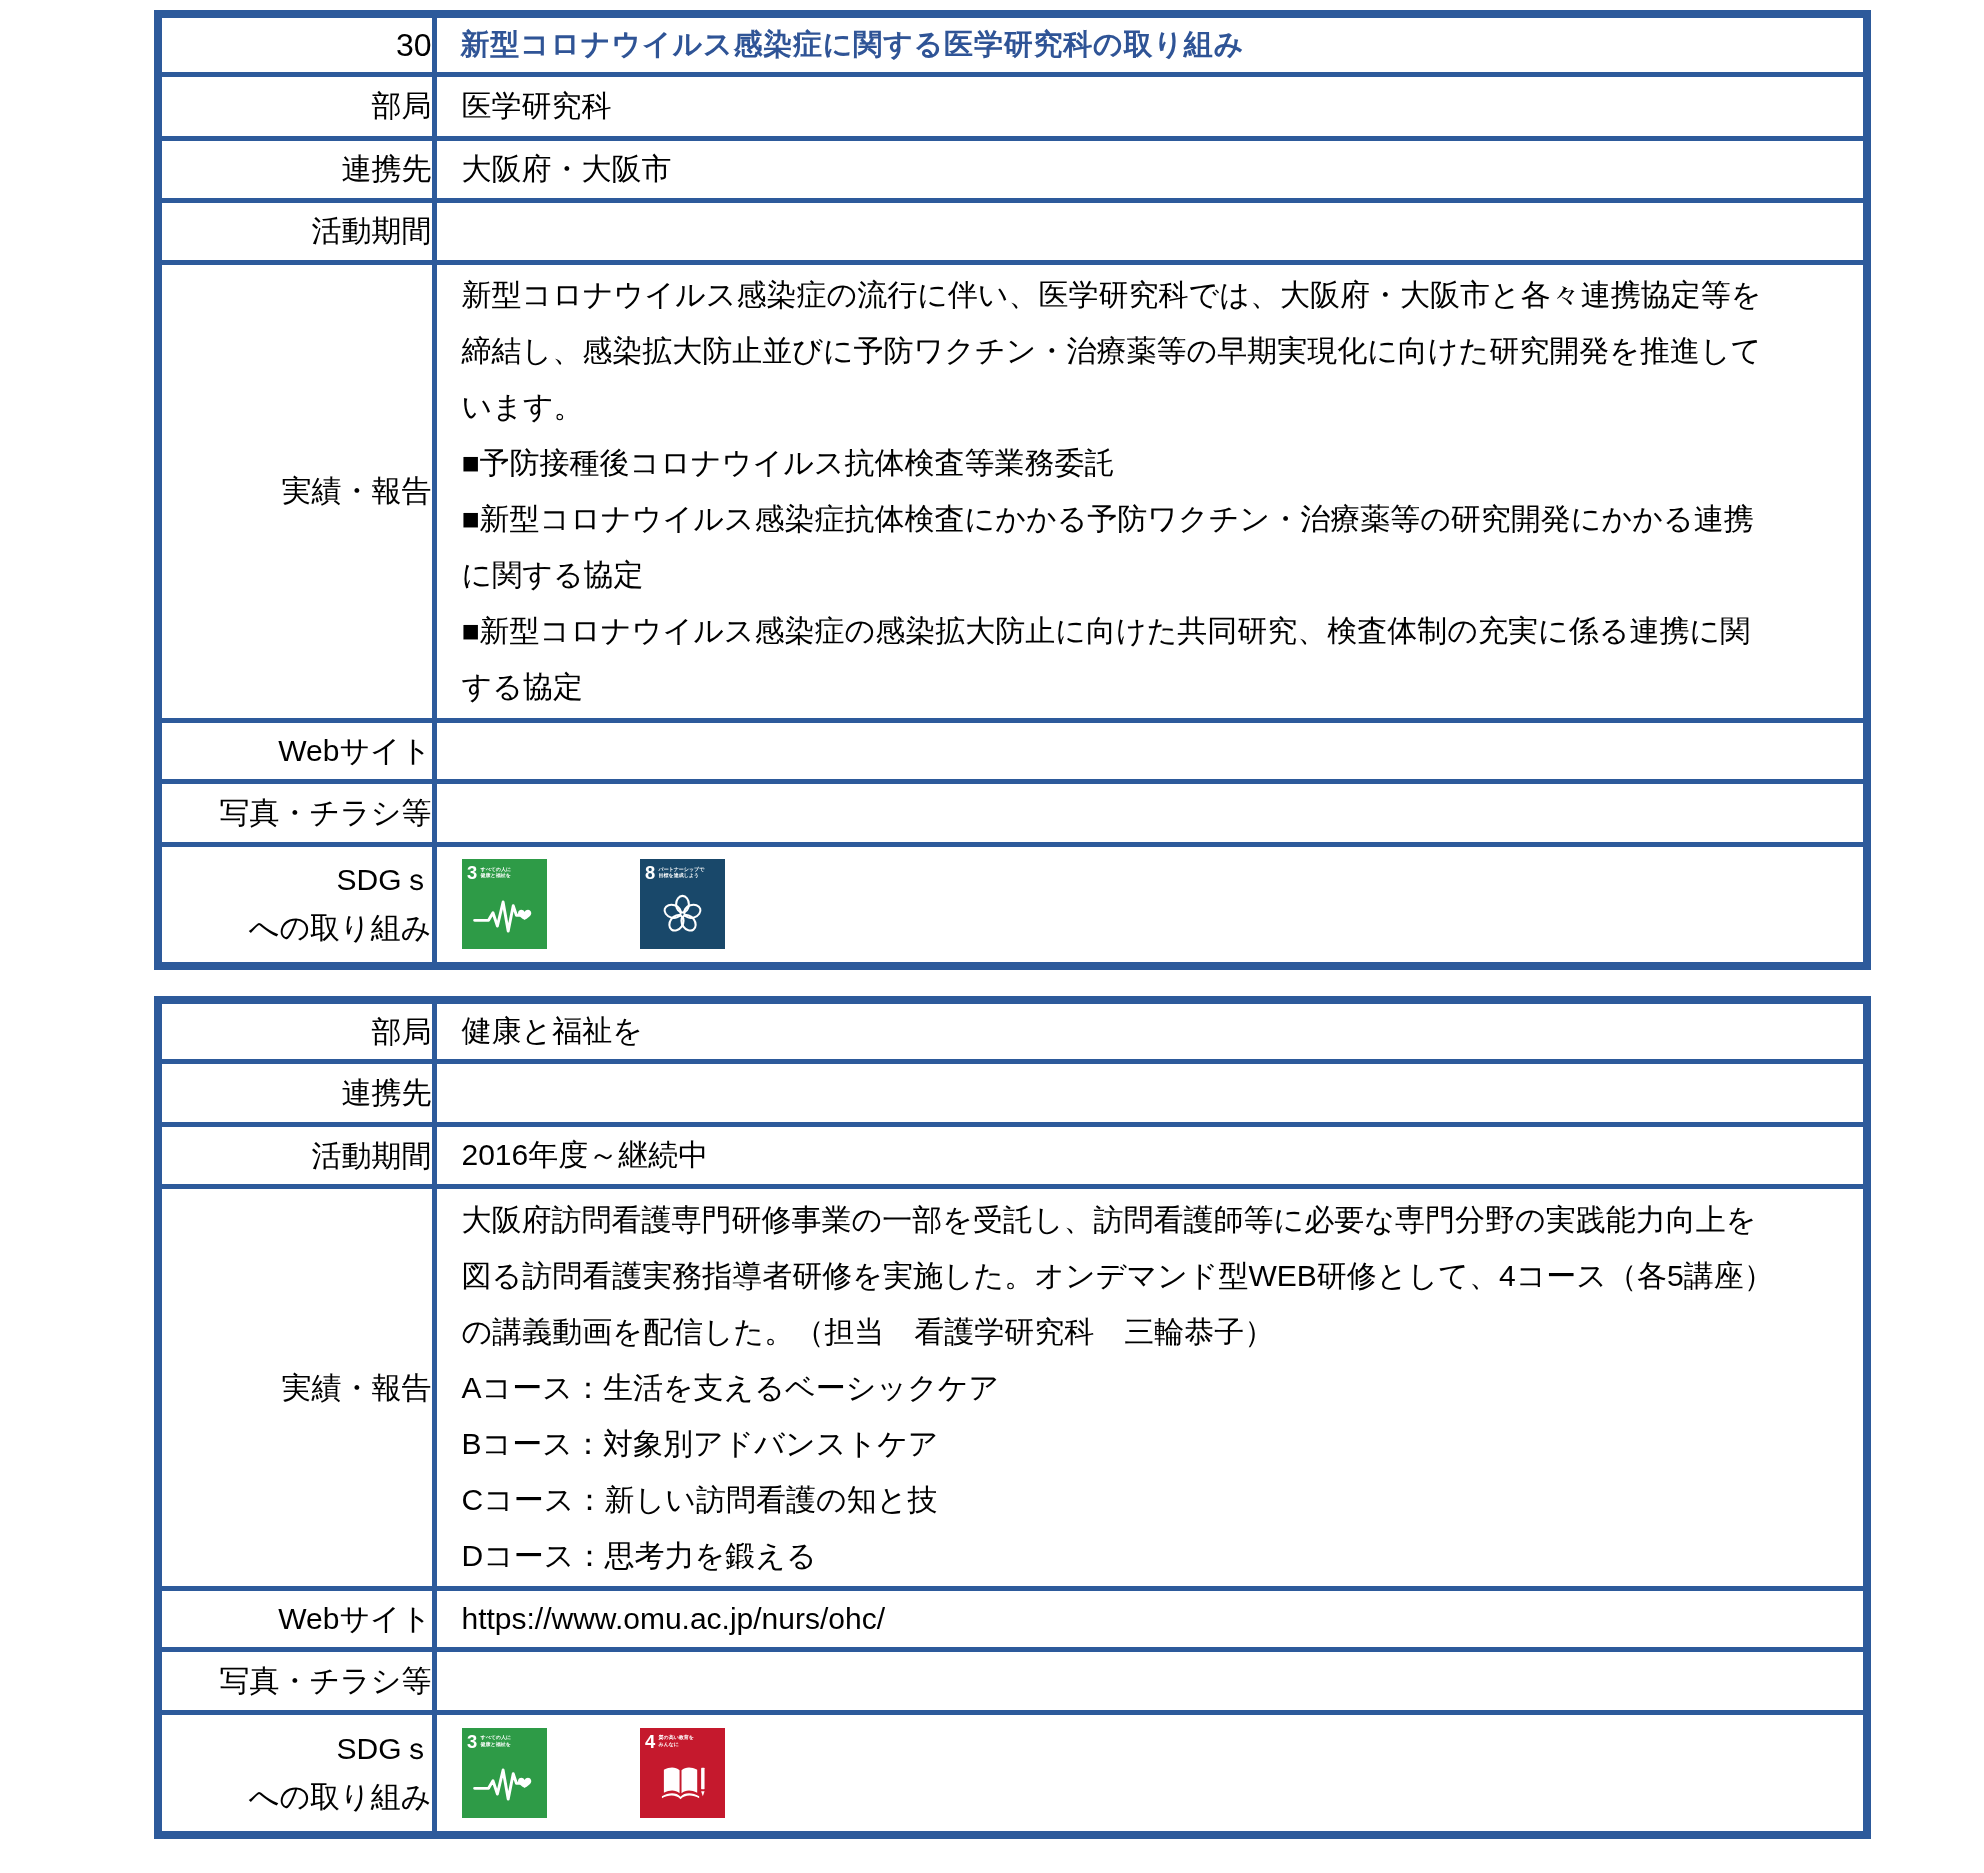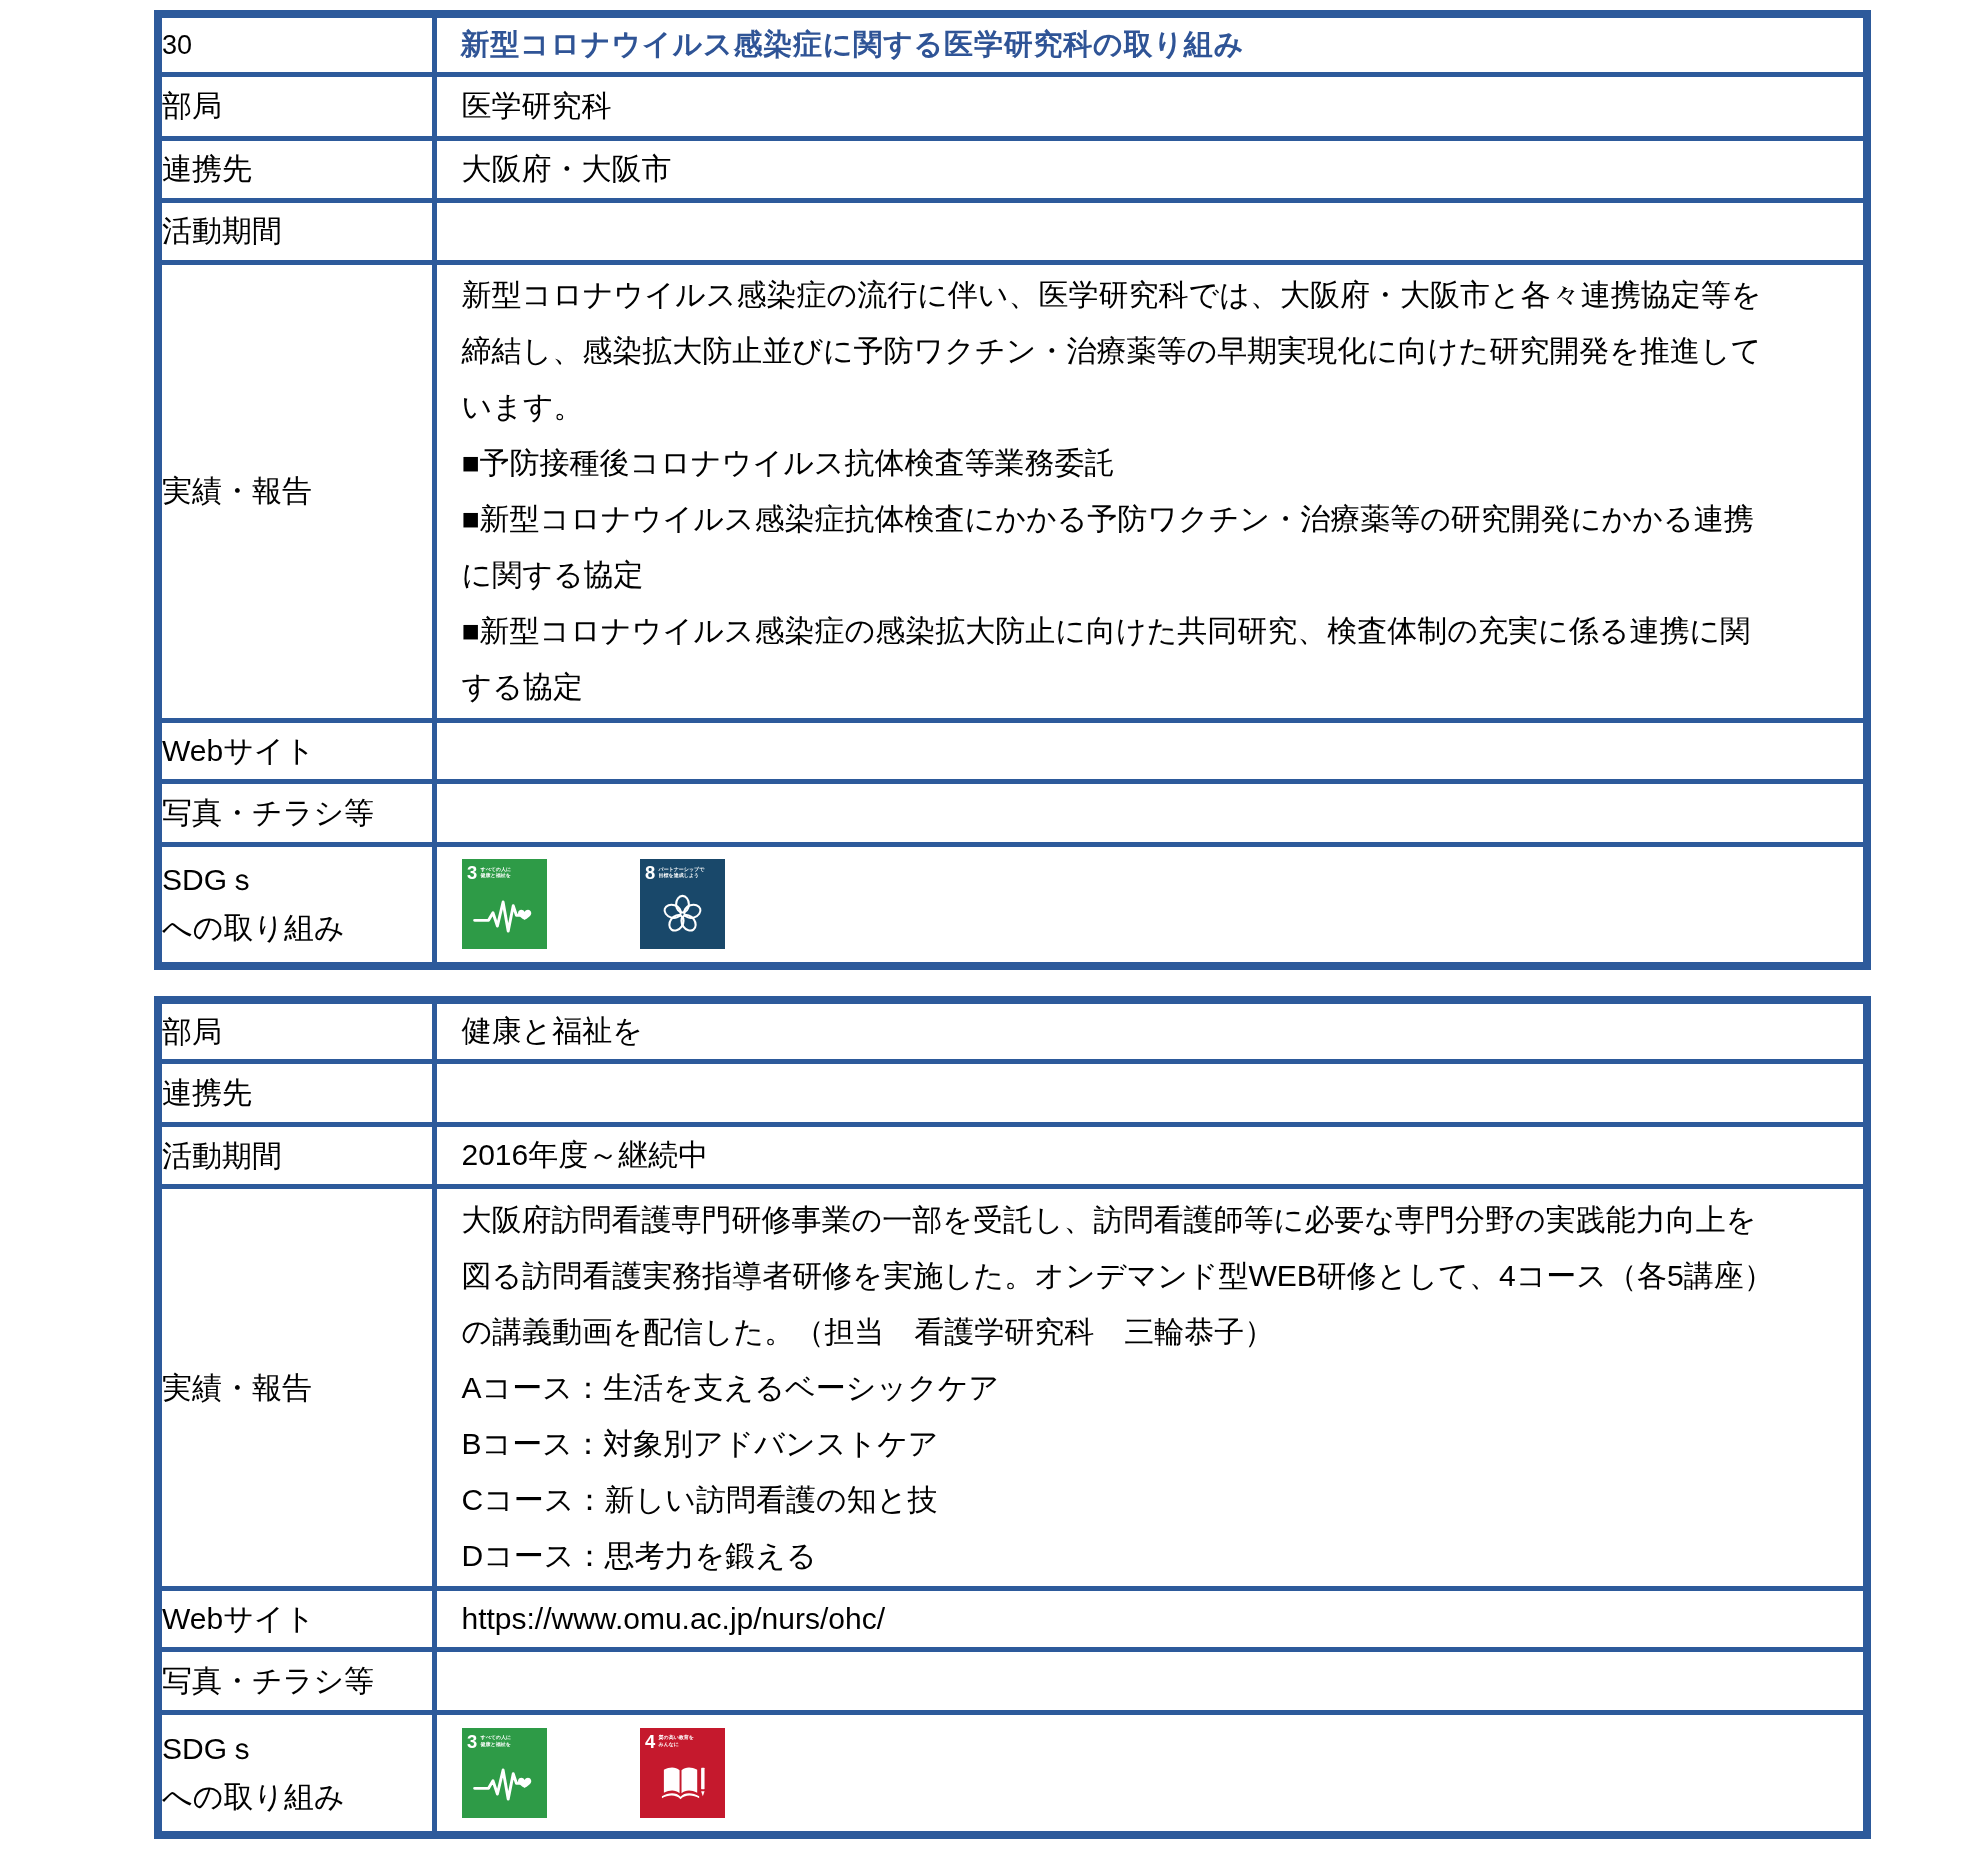--- a/index.html
+++ b/index.html
@@ -26,34 +26,34 @@
     background:#fff;
   }
   table.card + table.card{margin-top:25.6px;}
   td{
     border:5.6px solid var(--frame);
     vertical-align:middle;
     overflow:hidden;
   }
   col.c-label{width:276px;}
   .num-cell{
-    text-align:left;
-    font-size:27px;
+    text-align:right;
+    font-size:32px;
     color:#000;
   }
   .title-cell{
     font-size:29px;
     font-weight:bold;
     color:var(--title);
     padding-left:24px;
     letter-spacing:0.8px;
     font-family:Liberation Mono, monospace;
   }
   .label-cell{
-    text-align:left;
+    text-align:right;
     font-size:30px;
     line-height:1.6;
     white-space:pre-line;
   }
   .value-cell{
     font-size:30px;
     padding-left:25px;
   }
   .results-cell{
     font-size:30px;

